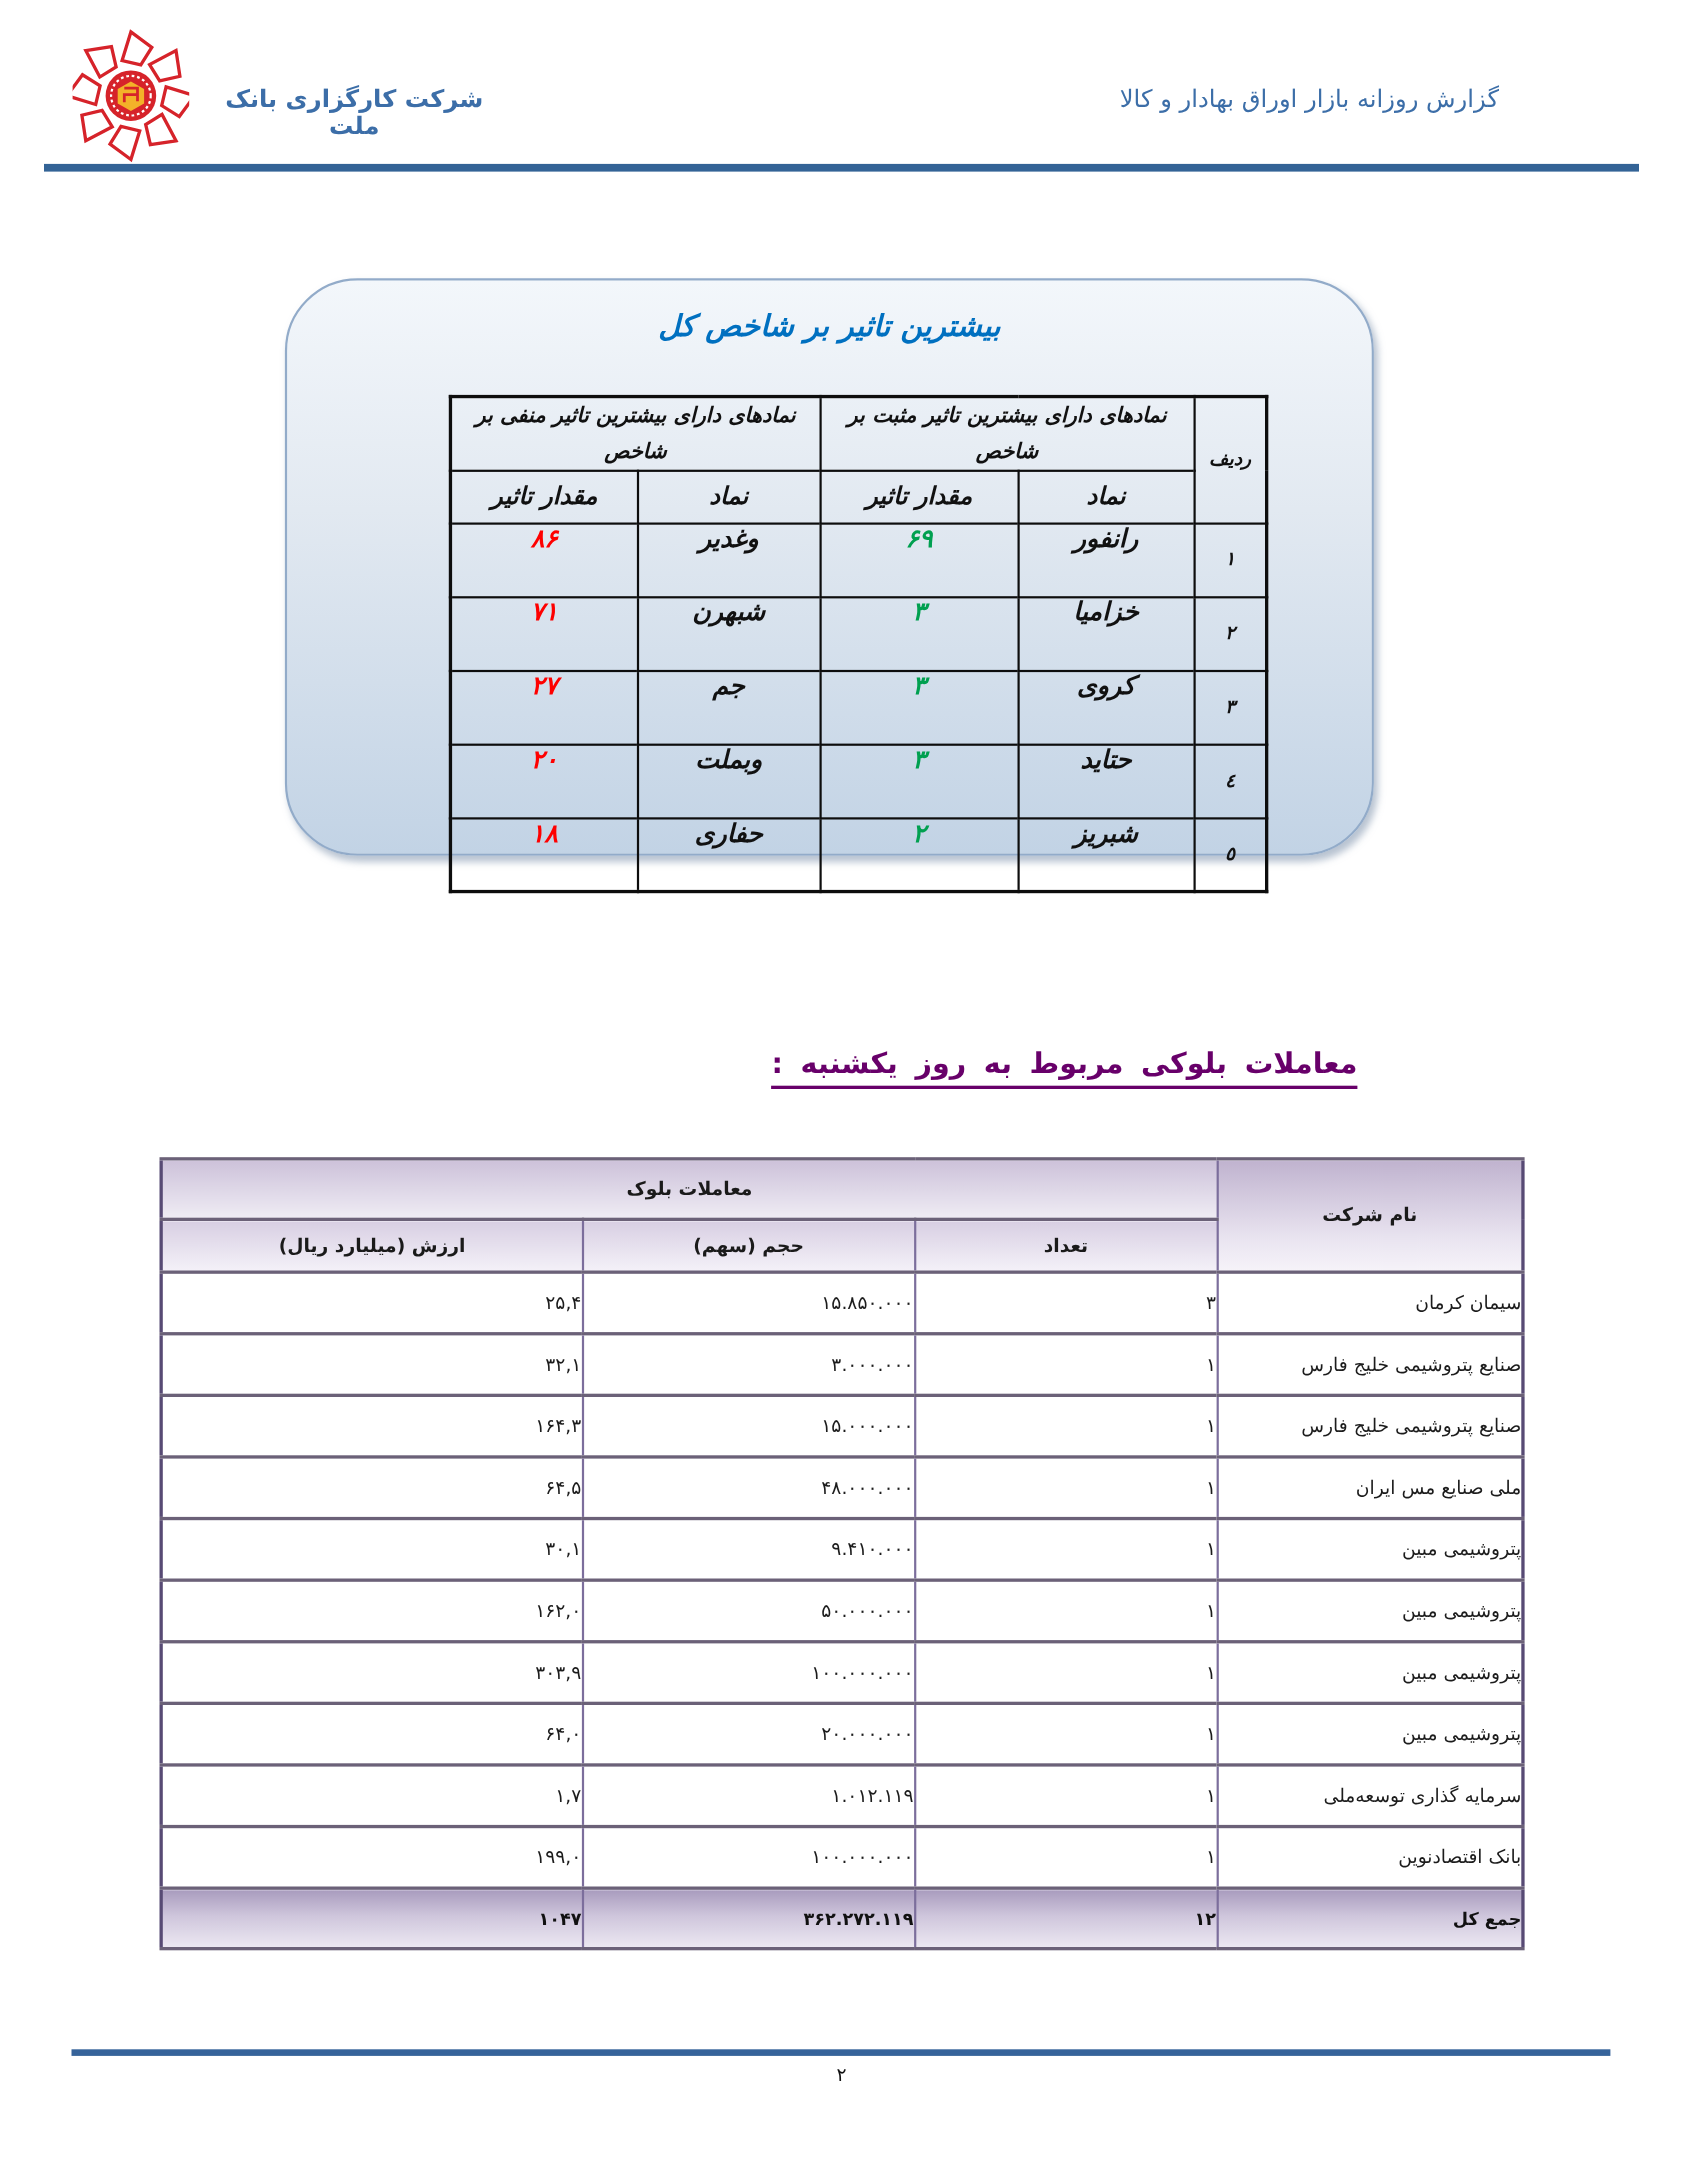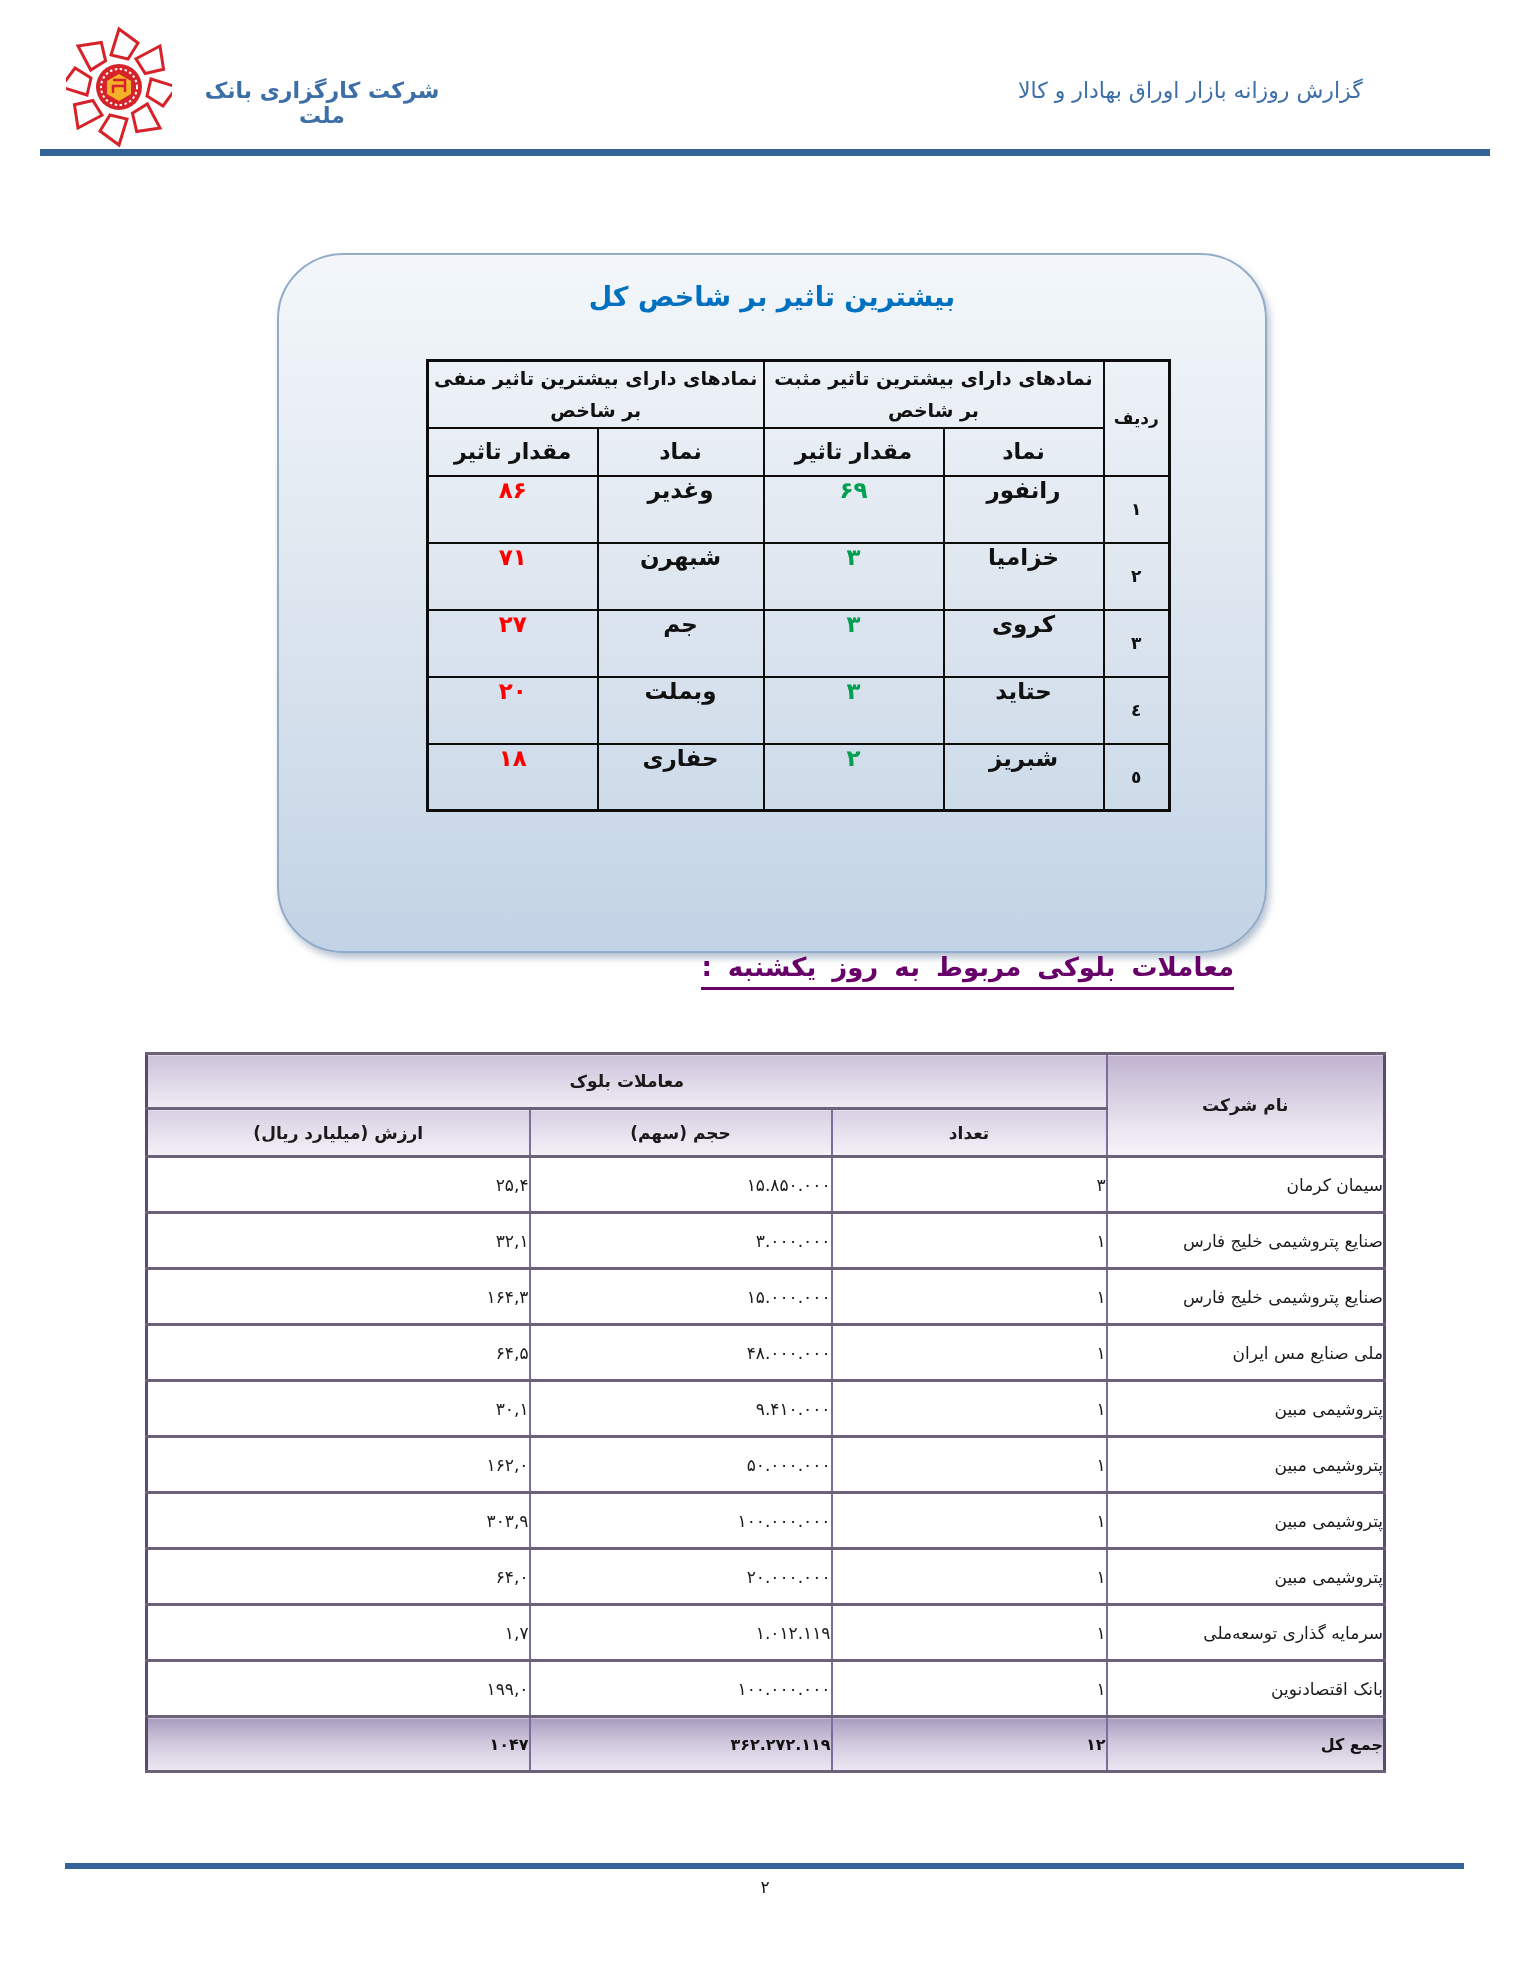--- a/index.html
+++ b/index.html
@@ -25,24 +25,25 @@
     text-align: left; font-size: 22px; font-weight: normal; color: #3c6ea8;
     direction: rtl;
   }
   .hdr-rule {
     position: absolute; left: 40px; right: 40px; top: 149px; height: 7px;
     background: #336396;
   }
 
   
   .impact-box {
-    position: absolute; left: 277px; top: 253px; width: 990px; height: 700px;
+    position: absolute; left: 259px; top: 253px; width: 990px; height: 525px;
     border: 2px solid #92abc9; border-radius: 66px;
     background: linear-gradient(180deg, #f3f7fb 0%, #e2e9f1 40%, #c2d3e5 100%);
     box-shadow: 3px 5px 7px rgba(125,145,172,0.55);
+    font-style: italic;
   }
   .impact-title {
     position: absolute; top: 26px; left: 0; right: 0;
     text-align: center; font-size: 27px; font-weight: bold; color: #0070c0;
   }
   table.impact {
     position: absolute; left: 147px; top: 104px;
     width: 742px; height: 451px;
     border-collapse: collapse; table-layout: fixed; direction: rtl;
   }

